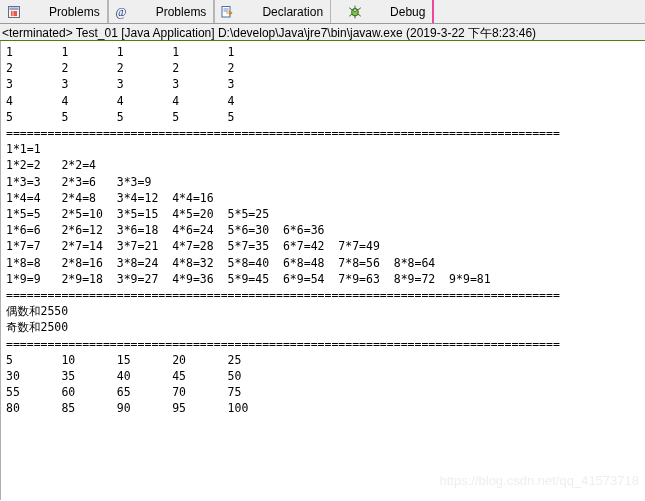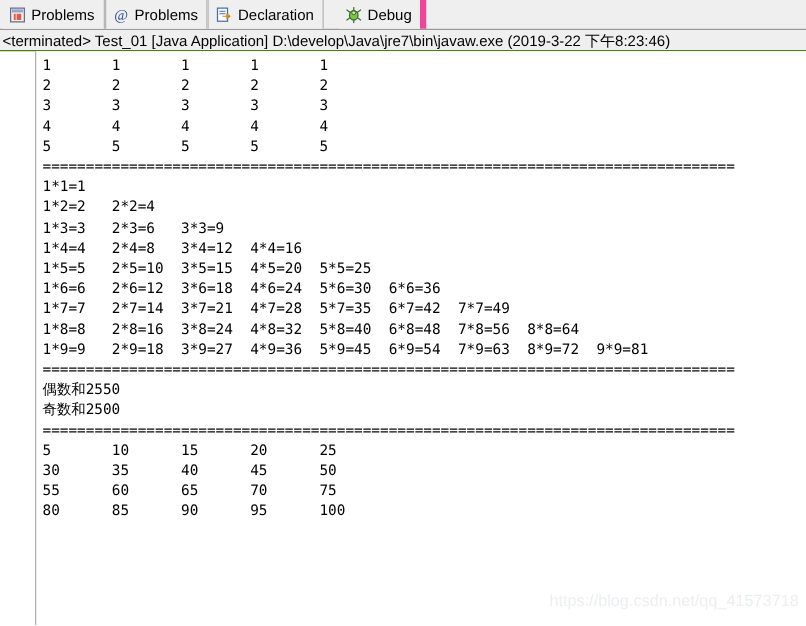--- a/index.html
+++ b/index.html
@@ -41,20 +41,21 @@
     height: 23px;
     padding: 0 7px 0 5px;
     font-size: 12px;
     color: #000000;
     background: #efefef;
     border-left: 1px solid #b6b6b6;
     border-right: 1px solid #b6b6b6;
     box-sizing: border-box;
     white-space: nowrap;
     cursor: default;
+    gap: 24px;
   }
   .tab:first-child { border-left: none; }
   .tab.active {
     background: #ffffff;
     border-left: 1px solid #8a8a8a;
     border-right: 1px solid #8a8a8a;
     border-top: 1px solid #8a8a8a;
     border-bottom: 1px solid #ffffff;
     margin-bottom: -1px;
     border-radius: 3px 3px 0 0;
@@ -63,21 +64,21 @@
   .tab-label { margin-left: 4px; }
   .tab-close {
     margin-left: 6px;
     font-size: 11px;
     color: #333;
     line-height: 1;
     font-family: "DejaVu Sans", sans-serif;
   }
   .tab.debug {
     border-left: none;
-    border-right: 5px solid #ec4899;
+    border-right: 2px solid #ec4899;
     margin-left: 12px;
     text-align: right;
   }
 
   
   .icon {
     display: inline-block;
     width: 14px;
     height: 14px;
     position: relative;
@@ -100,21 +101,20 @@
   }
 
   
   .console-body {
     position: relative;
     height: 459px;
     background: #ffffff;
     border-left: 1px solid #b0b0b0;
     overflow: hidden;
     box-sizing: border-box;
-    margin-left: 28px;
   }
   .console-text {
     margin: 0;
     padding: 3px 0 0 5px;
     font-family: "DejaVu Sans Mono", "Liberation Mono", monospace;
     font-size: 11.5px;
     line-height: 16.2px;
     color: #000000;
     white-space: pre;
     letter-spacing: 0px;

